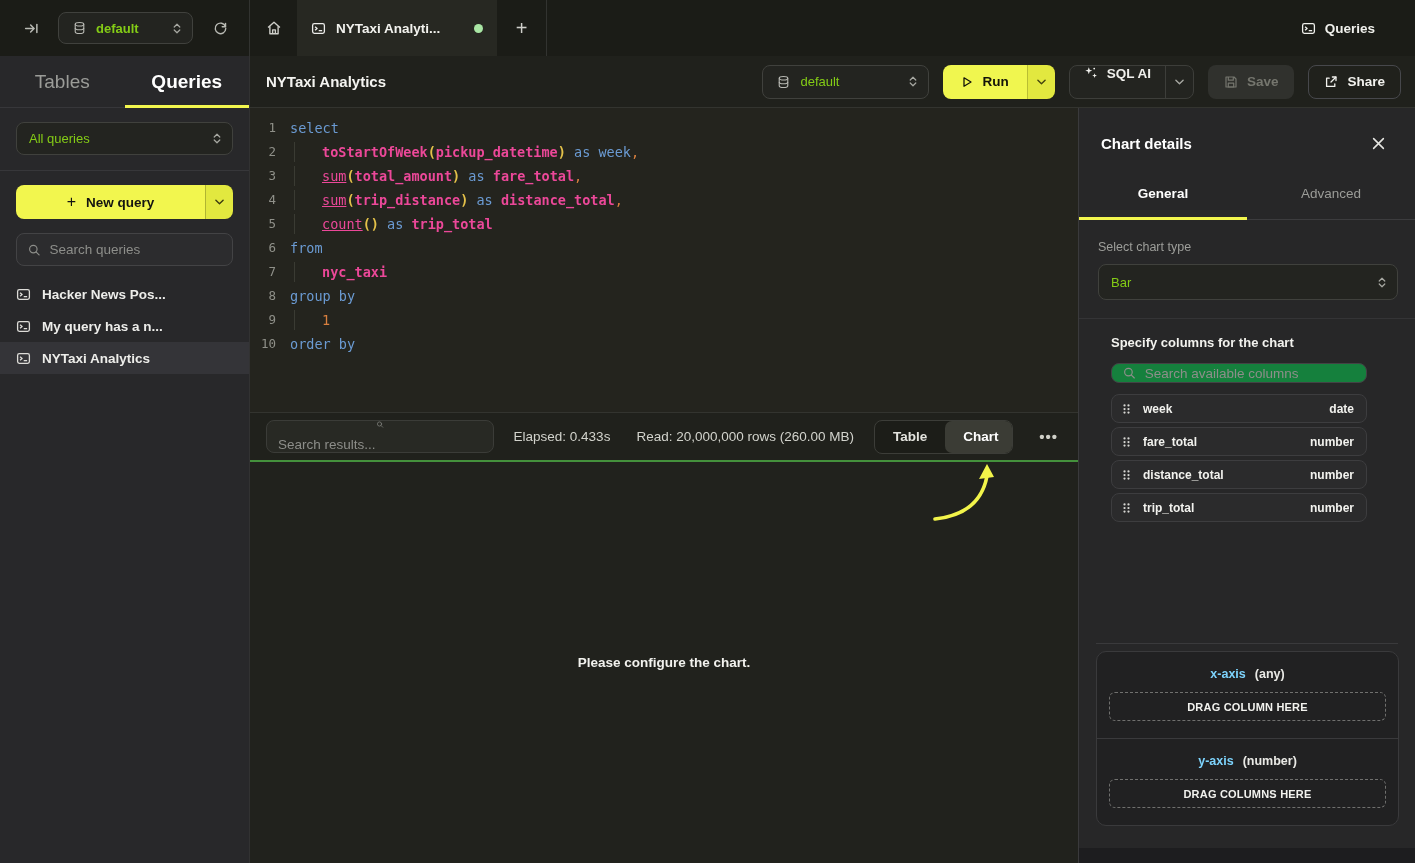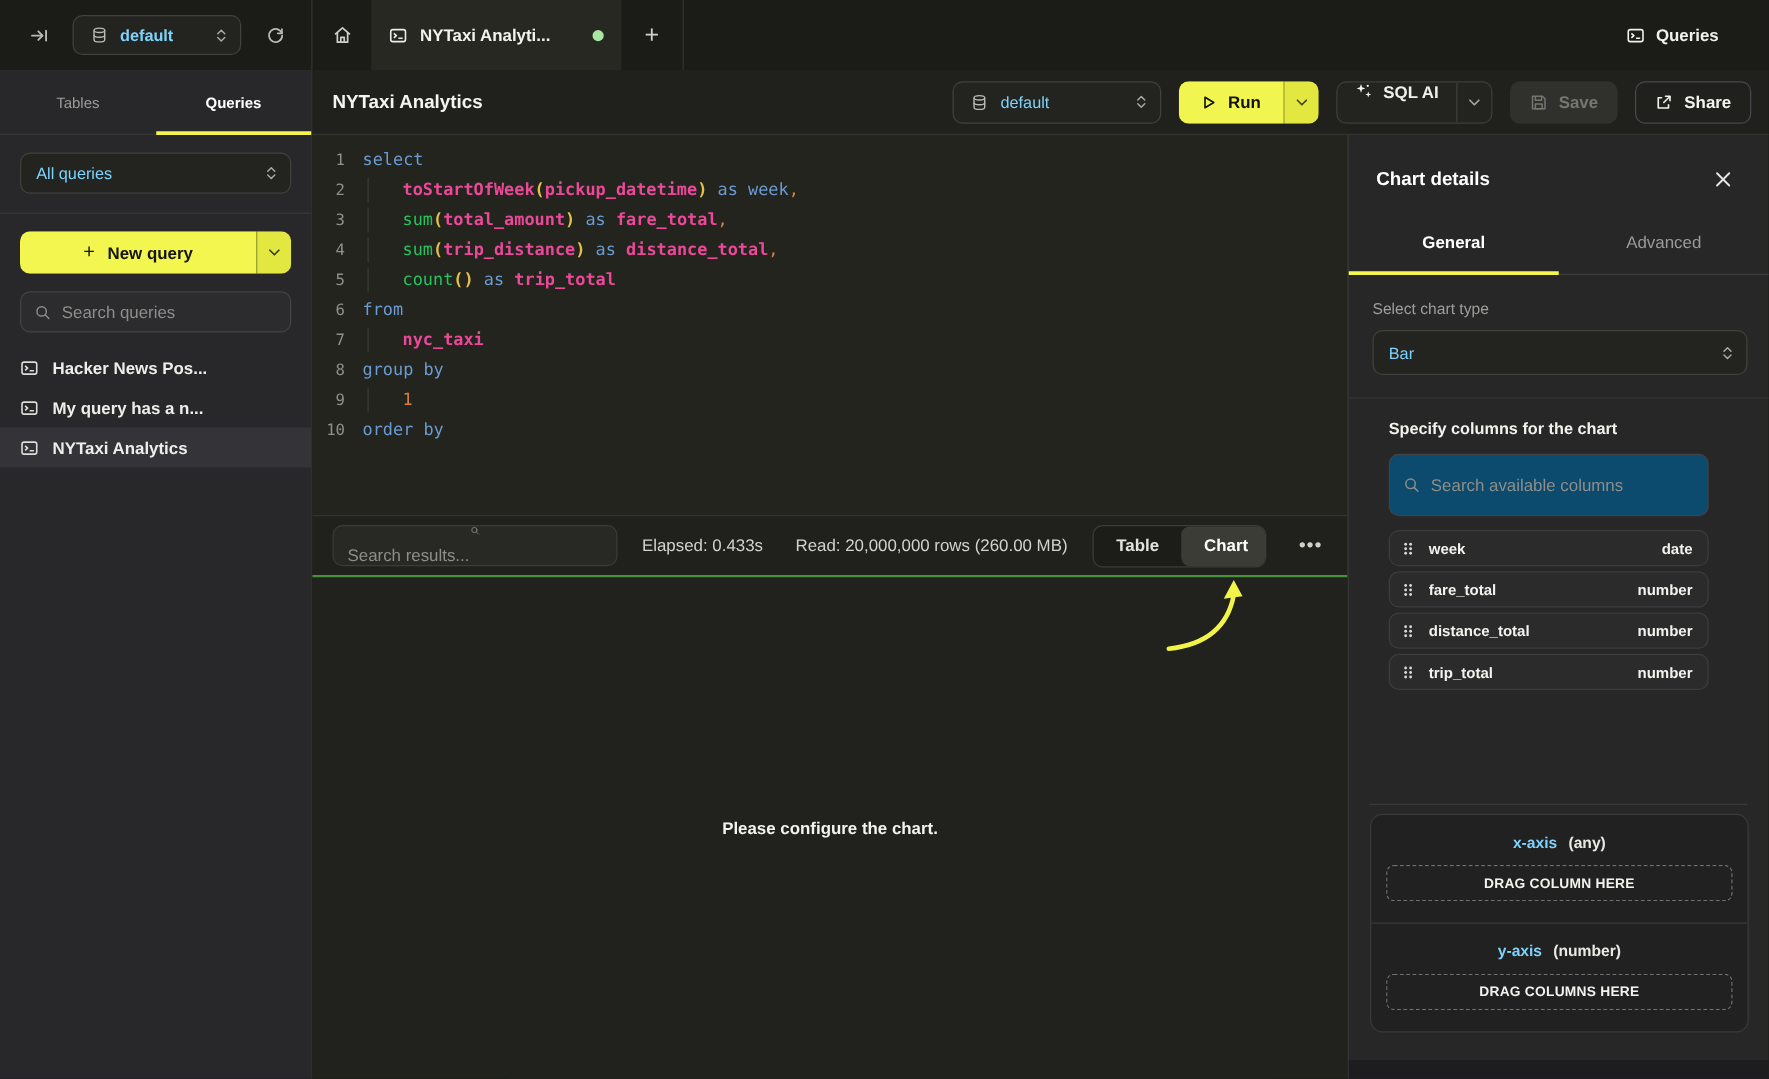--- a/index.html
+++ b/index.html
@@ -8,21 +8,21 @@
   .app { display:flex; flex-direction:column; width:1415px; height:863px; }
 
   
   .topbar { height:56px; background:#1b1c17; display:flex; align-items:stretch; flex:none; }
   .topbar-left { width:250px; flex:none; display:flex; align-items:center; gap:14px;
     padding:0 12px 0 18px; border-right:1px solid #323330; }
   .icon-btn { display:flex; align-items:center; justify-content:center; width:26px; height:26px;
     color:#b9bab4; border-radius:6px; cursor:pointer; }
   .select { display:flex; align-items:center; gap:9px; height:32px; padding:0 10px 0 12px;
     background:#232420; border:1px solid #40413d; border-radius:8px; cursor:pointer; }
-  .select .lbl { font-size:13px; font-weight:600; color:#7dd3fc; }
+  .select .lbl { font-size:13px; font-weight:600; color:#84cc16; }
   .select .updown { margin-left:auto; color:#a7a8a2; display:flex; }
   .topbar-db { width:135px; }
   .tabstrip { display:flex; align-items:stretch; flex:none; }
   .home-cell { width:47px; display:flex; align-items:center; justify-content:center; color:#cfcfca; cursor:pointer; }
   .query-tab { width:200px; background:#272822; display:flex; align-items:center; gap:10px;
     padding:0 14px; cursor:pointer; }
   .query-tab .tab-label { font-size:13.5px; font-weight:600; color:#f2f2ee; white-space:nowrap;
     overflow:hidden; flex:1; }
   .dot { width:9px; height:9px; border-radius:50%; background:#a9e6a4; flex:none; }
   .plus-cell { width:50px; display:flex; align-items:center; justify-content:center;
@@ -32,21 +32,21 @@
   .topbar-right .lbl { font-size:13.5px; font-weight:600; }
 
   
   .body-row { flex:1; display:flex; min-height:0; }
 
   
   .sidebar { width:250px; flex:none; background:#28282a; border-right:1px solid #323232;
     display:flex; flex-direction:column; }
   .sb-tabs { height:52px; flex:none; display:flex; border-bottom:1px solid #37373a; }
   .sb-tab { flex:1; display:flex; align-items:center; justify-content:center; position:relative;
-    font-size:12px; color:#9b9c98; cursor:pointer; }
+    font-size:19px; color:#9b9c98; cursor:pointer; }
   .sb-tab.active { color:#ffffff; font-weight:700; }
   .sb-tab.active::after { content:""; position:absolute; left:0; right:0; bottom:-1px; height:3px; background:#f2f64e; }
   .sb-body { padding:14px 16px 0 16px; display:flex; flex-direction:column; }
   .sb-select { height:33px; }
   .sb-divider { height:1px; background:#37373a; margin:15px -16px 0 -16px; }
   .new-query { margin-top:14px; height:34px; border-radius:8px; overflow:hidden; display:flex; cursor:pointer; }
   .new-query .main { flex:1; background:#f2f64e; display:flex; align-items:center; justify-content:center;
     gap:10px; color:#141411; font-size:13.5px; font-weight:600; }
   .new-query .main .plus { font-size:16px; font-weight:500; margin-top:-1px; }
   .new-query .caret { width:28px; background:#e2e83f; border-left:1px solid rgba(0,0,0,.22);
@@ -87,21 +87,21 @@
 
   
   .editor { height:304px; flex:none; background:#24241e; padding-top:8px; overflow:hidden;
     font-family:"DejaVu Sans Mono", monospace; font-size:13.5px; line-height:24px; cursor:text; }
   .code-line { display:flex; }
   .ln { width:26px; flex:none; text-align:right; color:#8f9089; font-size:12.5px; }
   .code { margin-left:14px; white-space:pre; }
   .code.indented { position:relative; padding-left:32px; }
   .code.indented::before { content:""; position:absolute; left:4px; top:2px; bottom:2px; width:1px; background:#3a3b33; }
   .tok.kw { color:#6b9bd3; }
-  .tok.fn { color:#22c55e; }
+  .tok.fn { color:#ec4899;text-decoration:underline; }
   .tok.id { color:#ec4899; font-weight:700; }
   .tok.pr { color:#e3c149; font-weight:700; }
   .tok.pun { color:#d9803f; }
   .tok.num { color:#d9803f; }
   .tok.pl { color:#cfcfc8; }
 
   
   .results-bar { height:48px; flex:none; display:flex; align-items:center; gap:20px;
     padding:0 14px 0 16px; background:#20211c; border-top:1px solid #33342f; }
   .results-search { width:234px; height:33px; background:#282924; border-color:#3b3c38;flex-direction:column; }
@@ -131,21 +131,21 @@
   .panel-tabs { height:52px; flex:none; display:flex; border-bottom:1px solid #3c3c3e; }
   .panel-tab { flex:1; display:flex; align-items:center; justify-content:center; position:relative;
     font-size:13.5px; color:#9b9c98; cursor:pointer; }
   .panel-tab.active { color:#ffffff; font-weight:700; }
   .panel-tab.active::after { content:""; position:absolute; left:0; right:0; bottom:-1px; height:3px; background:#f2f64e; }
   .type-section { padding:20px 17px 18px 19px; border-bottom:1px solid #343436; }
   .field-label { font-size:12.5px; color:#9d9e9a; margin-bottom:10px; }
   .type-select { height:36px; }
   .cols-section { padding:16px 48px 0 32px; }
   .cols-heading { font-size:13px; font-weight:700; color:#f2f2ee; margin-bottom:13px; }
-  .cols-search { height:50px; background:#0c4a6e; border-color:#434345; }
+  .cols-search { height:20px; background:#15803d; border-color:#434345; }
   .col-list { margin-top:11px; display:flex; flex-direction:column; gap:4px; }
   .col-item { height:29px; border:1px solid #3d3d3f; border-radius:8px; background:#2b2b2c;
     display:flex; align-items:center; gap:12px; padding:0 12px 0 10px; cursor:grab; }
   .col-item .drag { color:#d8d8d4; display:flex; }
   .col-item .name { font-size:12px; font-weight:700; color:#f2f2ee; }
   .col-item .type { margin-left:auto; font-size:12px; font-weight:700; color:#f2f2ee; }
   .panel-spacer { flex:1; }
   .axis-divider { height:1px; background:#3a3a3c; margin:0 17px; }
   .axis-box { margin:7px 16px 0 17px; border:1px solid #3a3a3c; border-radius:10px;
     background:#212122; overflow:hidden; }

